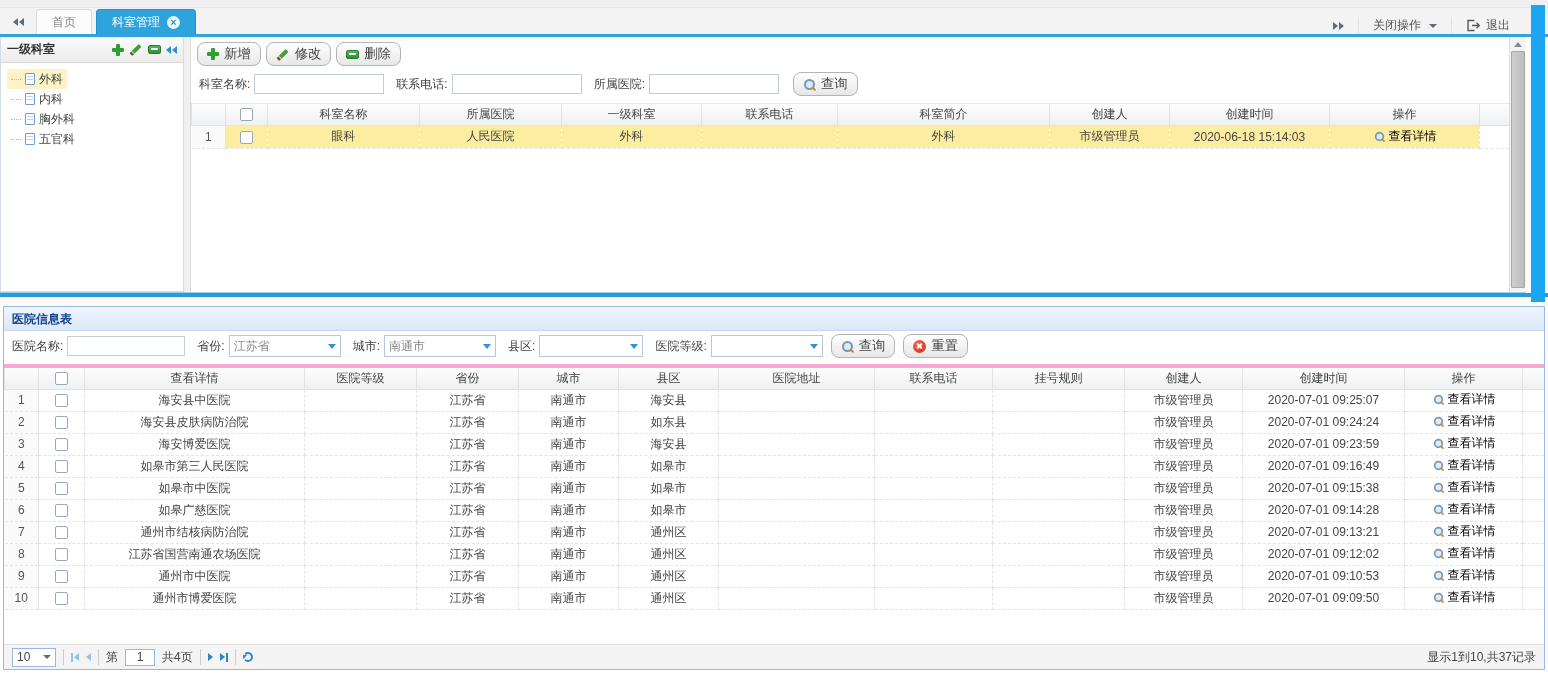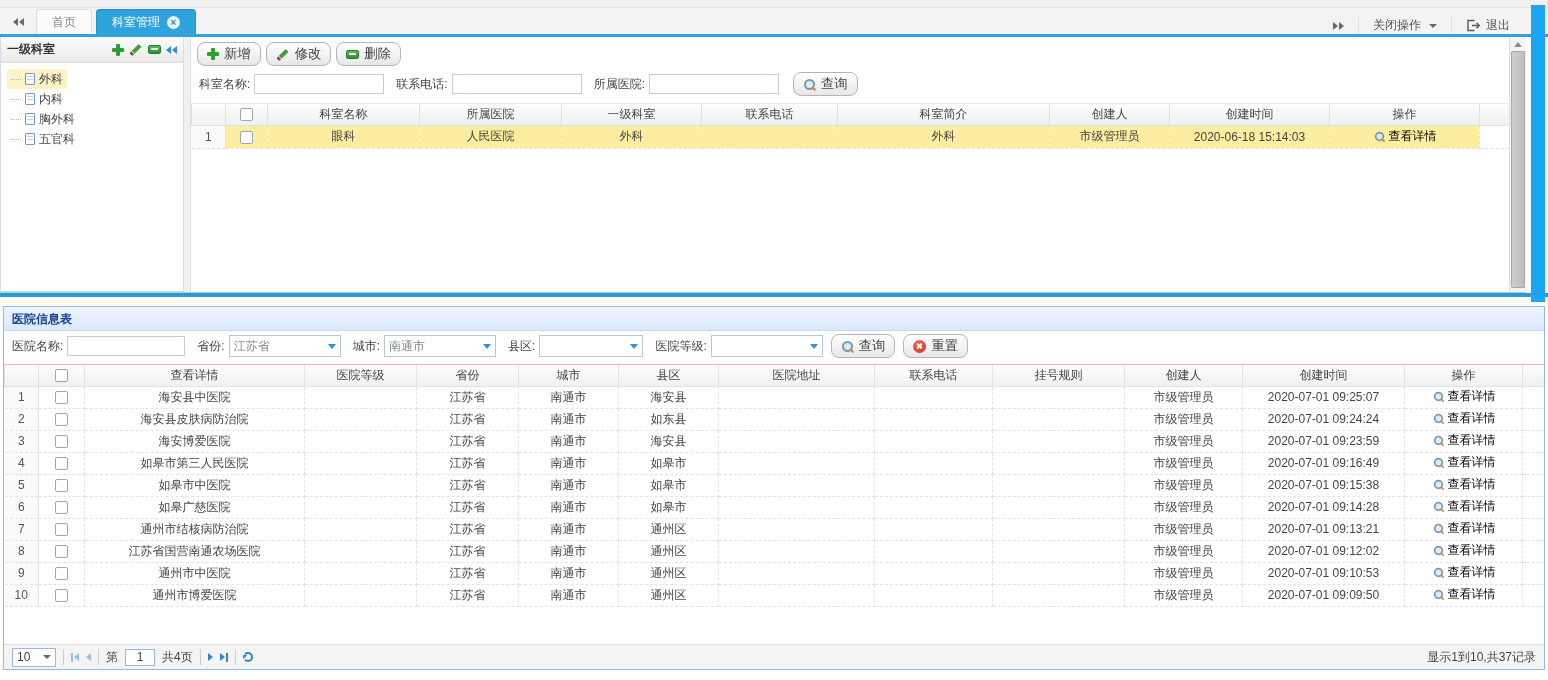--- a/index.html
+++ b/index.html
@@ -95,21 +95,21 @@
   .top-grid tr.selected td { background:#fdeda0; }
   .top-grid tr.selected td.numcol { background:#fafafa; }
   .top-grid tr.selected td.filler { background:#fff; }
   .action-link { display:inline-flex; align-items:center; gap:3px; cursor:pointer; color:#000000; }
   .ic-mag.small { transform:scale(.85); }
 
   
   .bottom-panel { margin:0 3px; border:1px solid #95b8e7; background:#fff; height:364px; display:flex; flex-direction:column; overflow:hidden; }
   .bp-title { height:24px; line-height:24px; padding:0 8px; font-weight:bold; color:#15428b; background:linear-gradient(#eff5ff,#dae8fb); border-bottom:1px solid #c7d8ef; }
   .bp-toolbar { display:flex; gap:6px; padding:4px 6px 2px; align-items:center; }
-  .bp-filters { display:flex; align-items:center; padding:3px 6px 6px; border-bottom:1px solid #f9a8d4; }
+  .bp-filters { display:flex; align-items:center; padding:3px 6px 6px; border-bottom:4px solid #f9a8d4; }
   .bp-filters .btn { margin-left:8px; }
 
   
   .pager { margin-top:auto; height:25px; background:#f4f4f4; border-top:1px solid #ddd; display:flex; align-items:center; padding:0 8px; gap:7px; color:#444; }
   .psep { width:1px; height:16px; background:#ccc; }
   .pselect { display:inline-flex; align-items:center; justify-content:space-between; width:44px; height:19px; border:1px solid #9ab7e0; background:#fff; padding:0 4px; cursor:pointer; }
   .pinput { width:30px; height:17px; border:1px solid #9ab7e0; text-align:center; font-size:12px; color:#444; }
   .pager-summary { margin-left:auto; }
 </style>
 </head>

